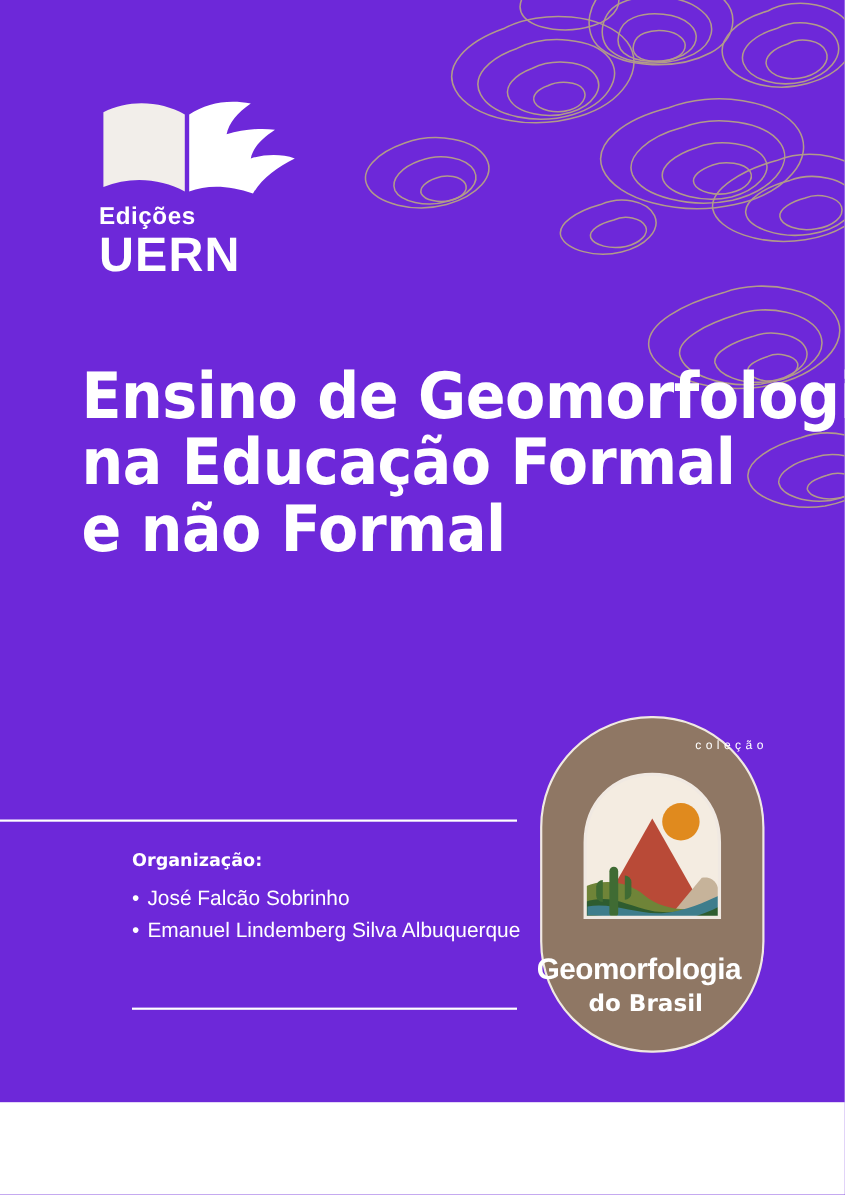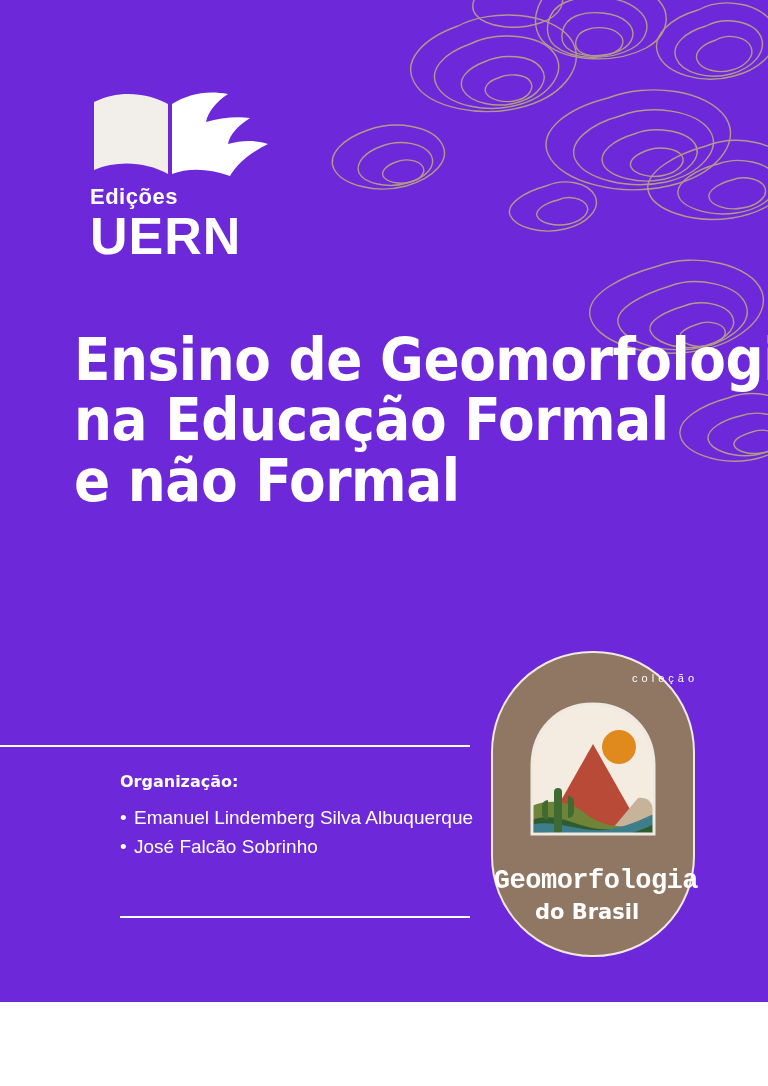--- a/index.html
+++ b/index.html
@@ -50,21 +50,21 @@
     line-height: 1;
   }
   .logo-edicoes {
     font-size: 22px;
     font-weight: bold;
     letter-spacing: 0.5px;
     display: block;
     margin-left: 2px;
   }
   .logo-uern {
-    font-size: 52px;
+    font-size: 44px;
     font-weight: bold;
     letter-spacing: 1px;
     display: block;
     margin-top: 2px;
     margin-left: 2px;
   }
 
   
   .title {
     position: absolute;
@@ -139,23 +139,23 @@
     text-align: right;
     color: #ffffff;
     font-size: 11px;
     letter-spacing: 4px;
     font-family: "Liberation Sans", sans-serif;
   }
   .seal-title {
     position: absolute;
     left: 0; right: 0;
     top: 218px;
-    text-align: right;
-    color: #ffffff;
-    font-family: Liberation Mono, monospace;
+    text-align: left;
+    color: #ffffff;
+    font-family: Liberation Sans, sans-serif;
     font-weight: bold;
     font-size: 27px;
     letter-spacing: -0.5px;
   }
   .seal-sub {
     position: absolute;
     left: 0; right: 12px;
     top: 252px;
     text-align: center;
     color: #ffffff;
@@ -223,22 +223,22 @@
     <span class="line">na Educação Formal</span>
     <span class="line">e não Formal</span>
   </div>
 
   <div class="rule rule-top"></div>
   <div class="rule rule-bottom"></div>
 
   <div class="org">
     <div class="org-heading">Organização:</div>
     <ul class="org-list">
+      <li>José Falcão Sobrinho</li>
       <li>Emanuel Lindemberg Silva Albuquerque</li>
-      <li>José Falcão Sobrinho</li>
     </ul>
   </div>
 
   <div class="seal">
     <svg viewBox="0 0 210 312">
       <defs>
         <clipPath id="archClip">
           <path d="M105 56 C141 56 166 82 166 118 L166 186 L44 186 L44 118 C44 82 69 56 105 56 Z"></path>
         </clipPath>
       </defs>

